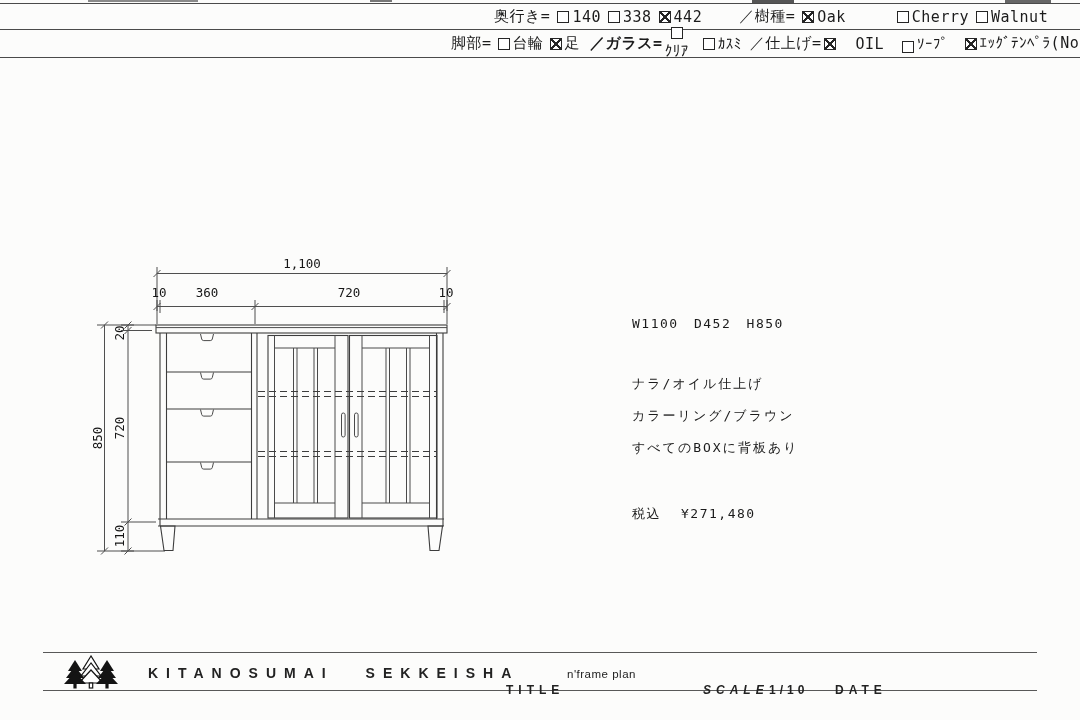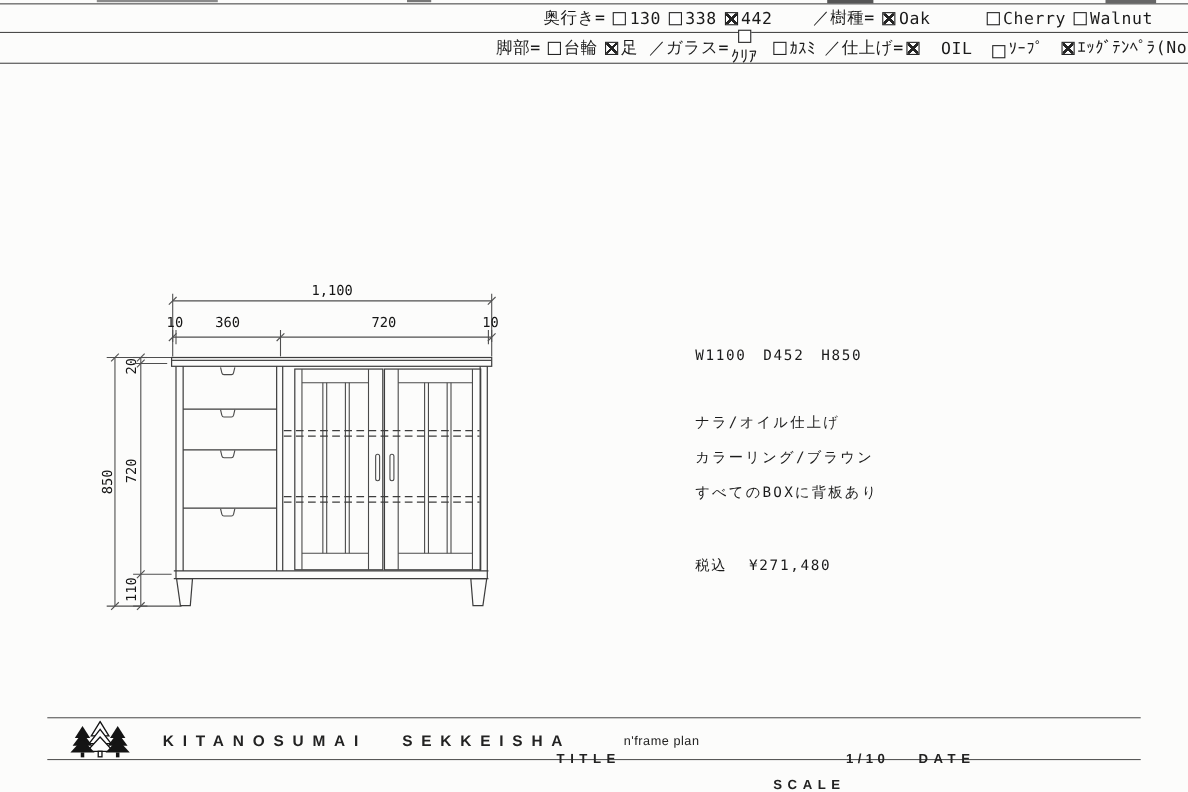--- a/index.html
+++ b/index.html
@@ -41,21 +41,21 @@
 <div class="frag" style="left:1005px;width:46px;height:3px;background:#666;"></div>
 
 <div class="topline" style="top:3px;height:1.4px;"></div>
 <div class="topline" style="top:29px;height:1.2px;"></div>
 <div class="topline" style="top:57px;height:1.2px;"></div>
 
 <div class="hrow" style="left:494px;top:5px;height:23px;gap:7px;">
   <span>奥行き=</span>
   <span class="opt">
     <span class="cb"></span>
-    <span>130</span>
+    <span>140</span>
   </span>
   <span class="opt">
     <span class="cb"></span>
     <span>338</span>
   </span>
   <span class="opt">
     <span class="cb checked"></span>
     <span>442</span>
   </span>
   <span style="margin-left:30px;">／樹種=</span>
@@ -76,21 +76,21 @@
 <div class="hrow" style="left:451px;top:32px;height:23px;gap:6px;">
   <span>脚部=</span>
   <span class="opt">
     <span class="cb"></span>
     <span>台輪</span>
   </span>
   <span class="opt">
     <span class="cb checked"></span>
     <span>足</span>
   </span>
-  <span style="margin-left:4px;">／ガラス=</span>
+  <span style="margin-left:4px;font-weight:bold;">／ガラス=</span>
   <span class="opt" style="margin-left:-4px;flex-direction:column;">
     <span class="cb"></span>
     <span>ｸﾘｱ</span>
   </span>
   <span class="opt" style="margin-left:8px;">
     <span class="cb"></span>
     <span>ｶｽﾐ</span>
   </span>
   <span style="margin-left:2px;">／仕上げ=</span>
   <span class="opt" style="margin-left:-4px;gap:20px;">
@@ -243,15 +243,15 @@
     <polygon points="45,5 38,16 52,16"></polygon>
     <polygon points="45,11 36,23 54,23"></polygon>
     <polygon points="45,17 34,29 56,29"></polygon>
     <rect x="43.4" y="29" width="3.2" height="4.5"></rect>
   </g>
 </svg>
 
 <div class="foottxt" style="left:148px;top:665px;letter-spacing:8px;word-spacing:20px;">KITANOSUMAI SEKKEISHA</div>
 <div class="foottxt footsmall" style="left:506px;top:667px;">TITLE</div>
 <div class="foottxt footvalue" style="left:567px;top:668px;text-align:right;">n'frame plan</div>
-<div class="foottxt footsmall" style="left:703px;top:690px;">SCALE</div>
+<div class="foottxt footsmall" style="left:703px;top:667px;font-style:italic;">SCALE</div>
 <div class="foottxt footsmall" style="left:769px;top:667px;letter-spacing:4px;">1/10</div>
 <div class="foottxt footsmall" style="left:835px;top:667px;">DATE</div>
 
 </body></html>

